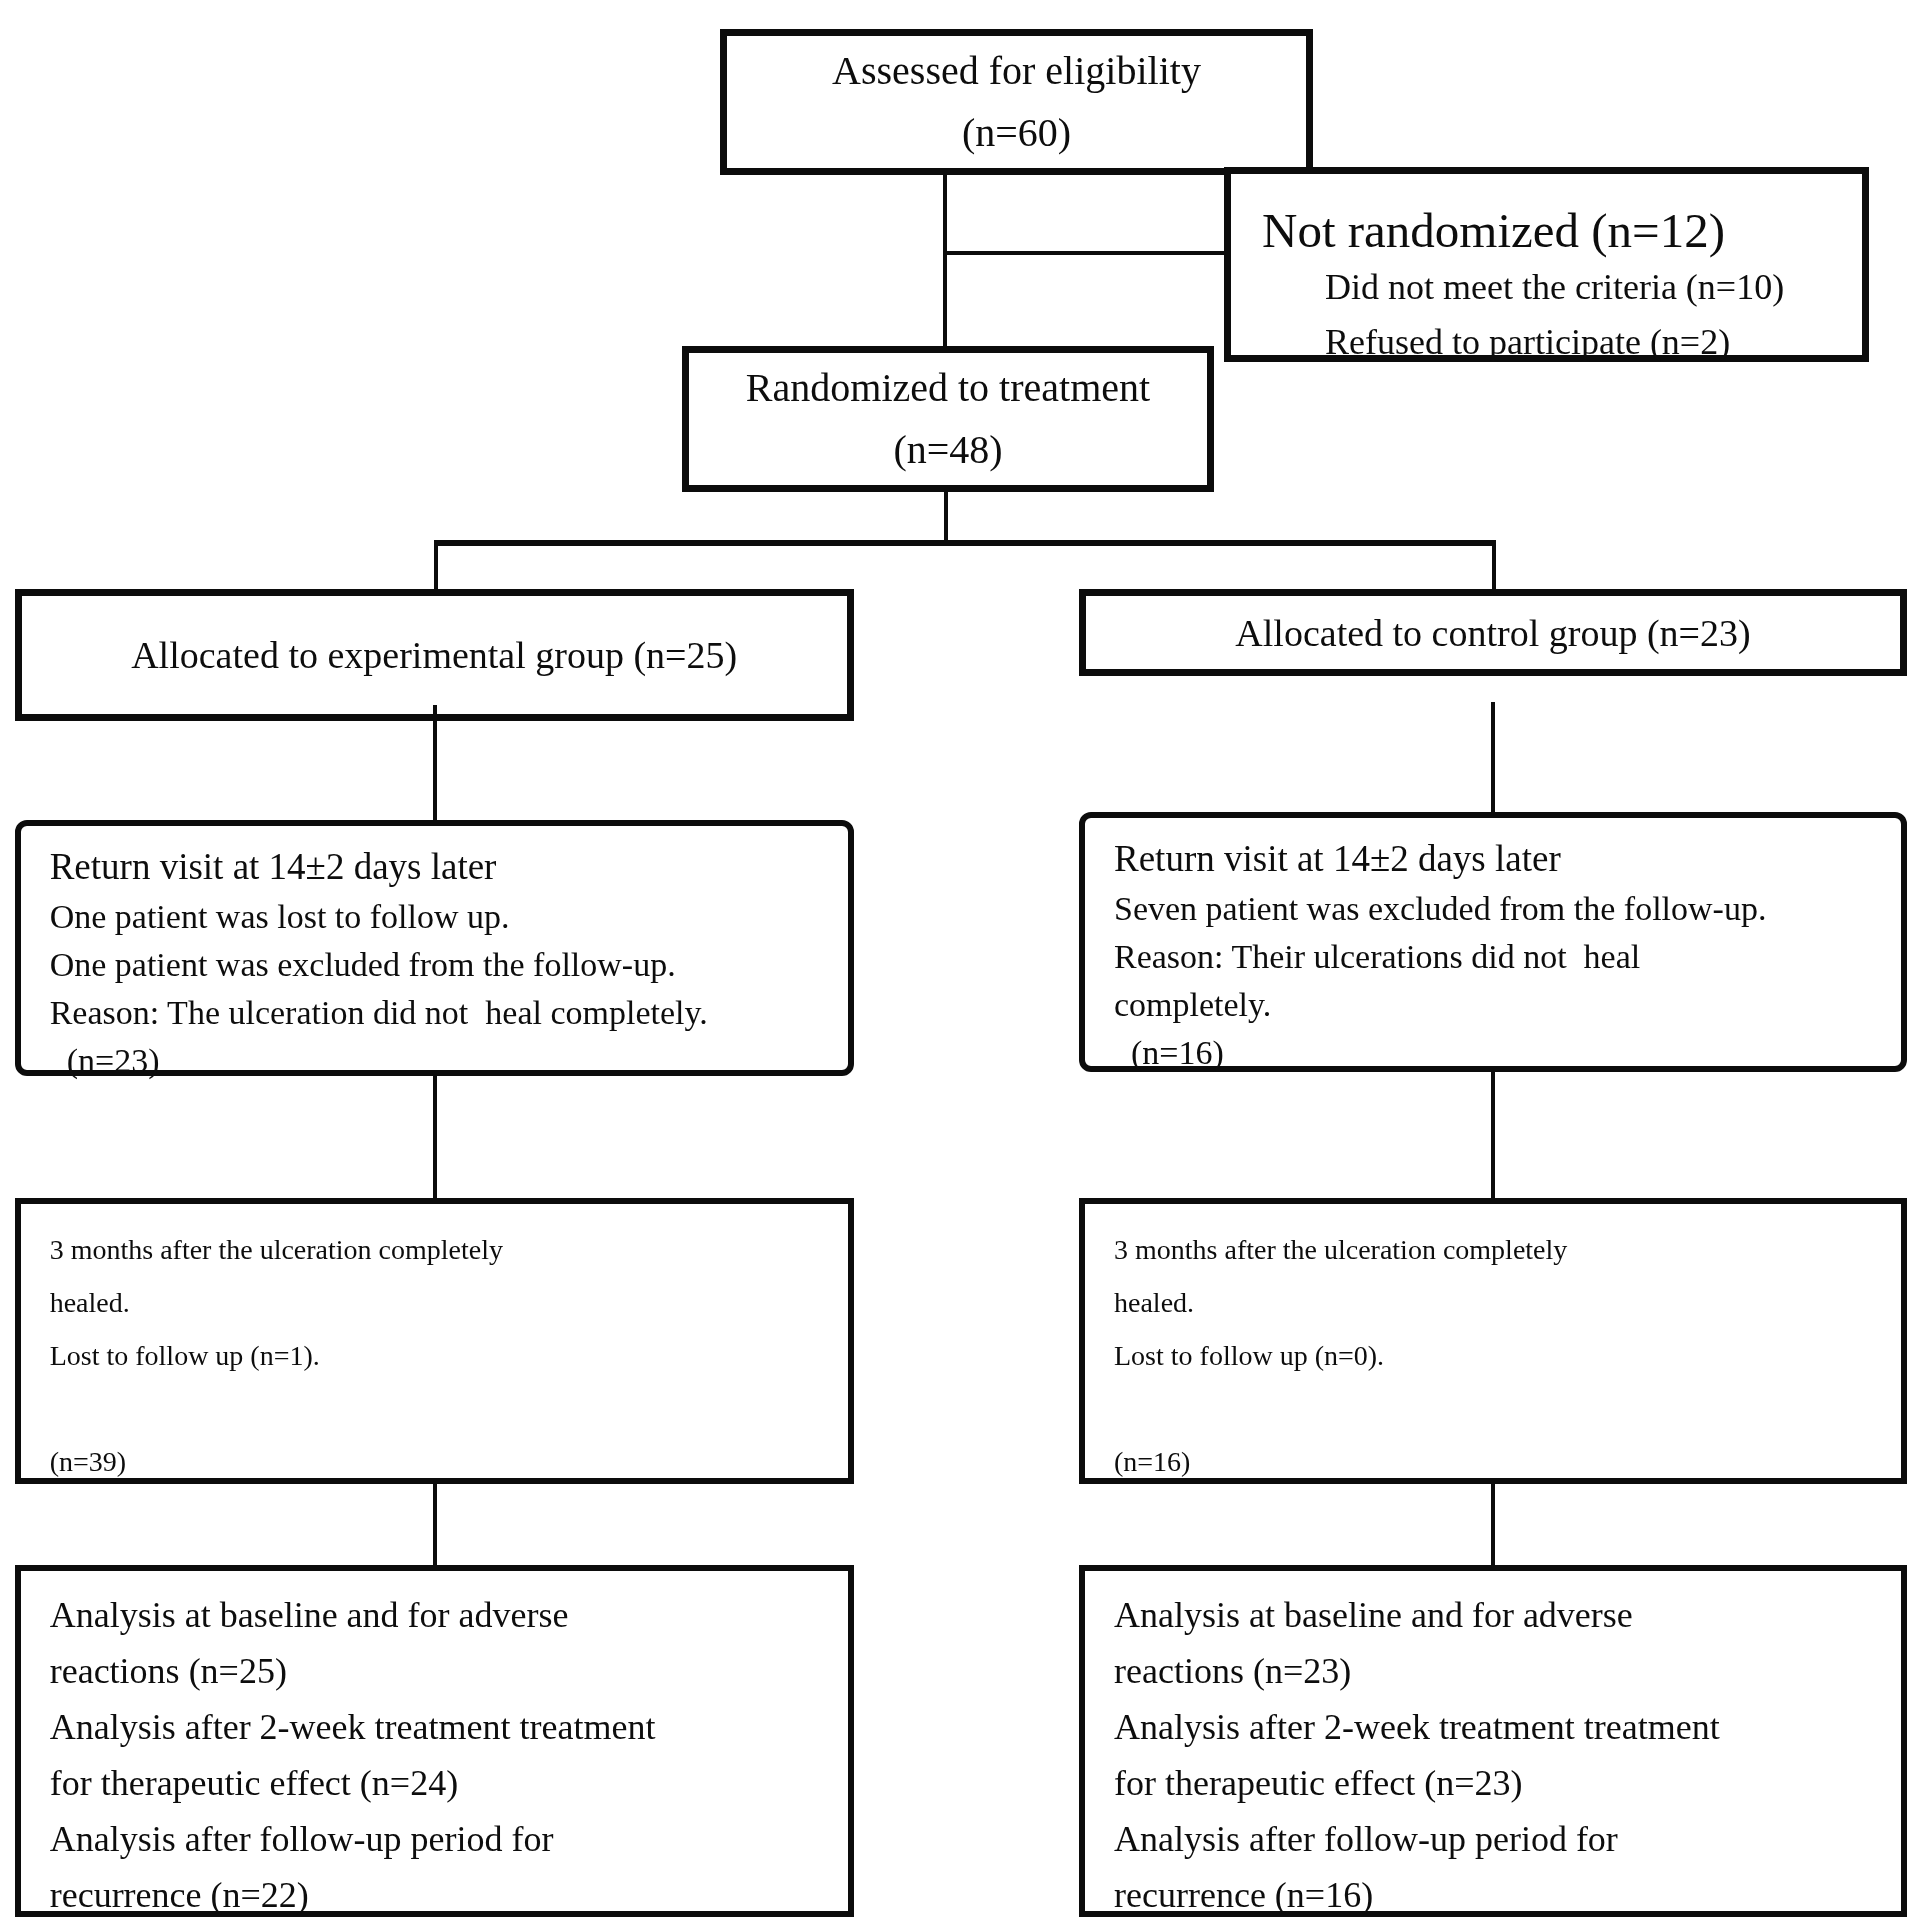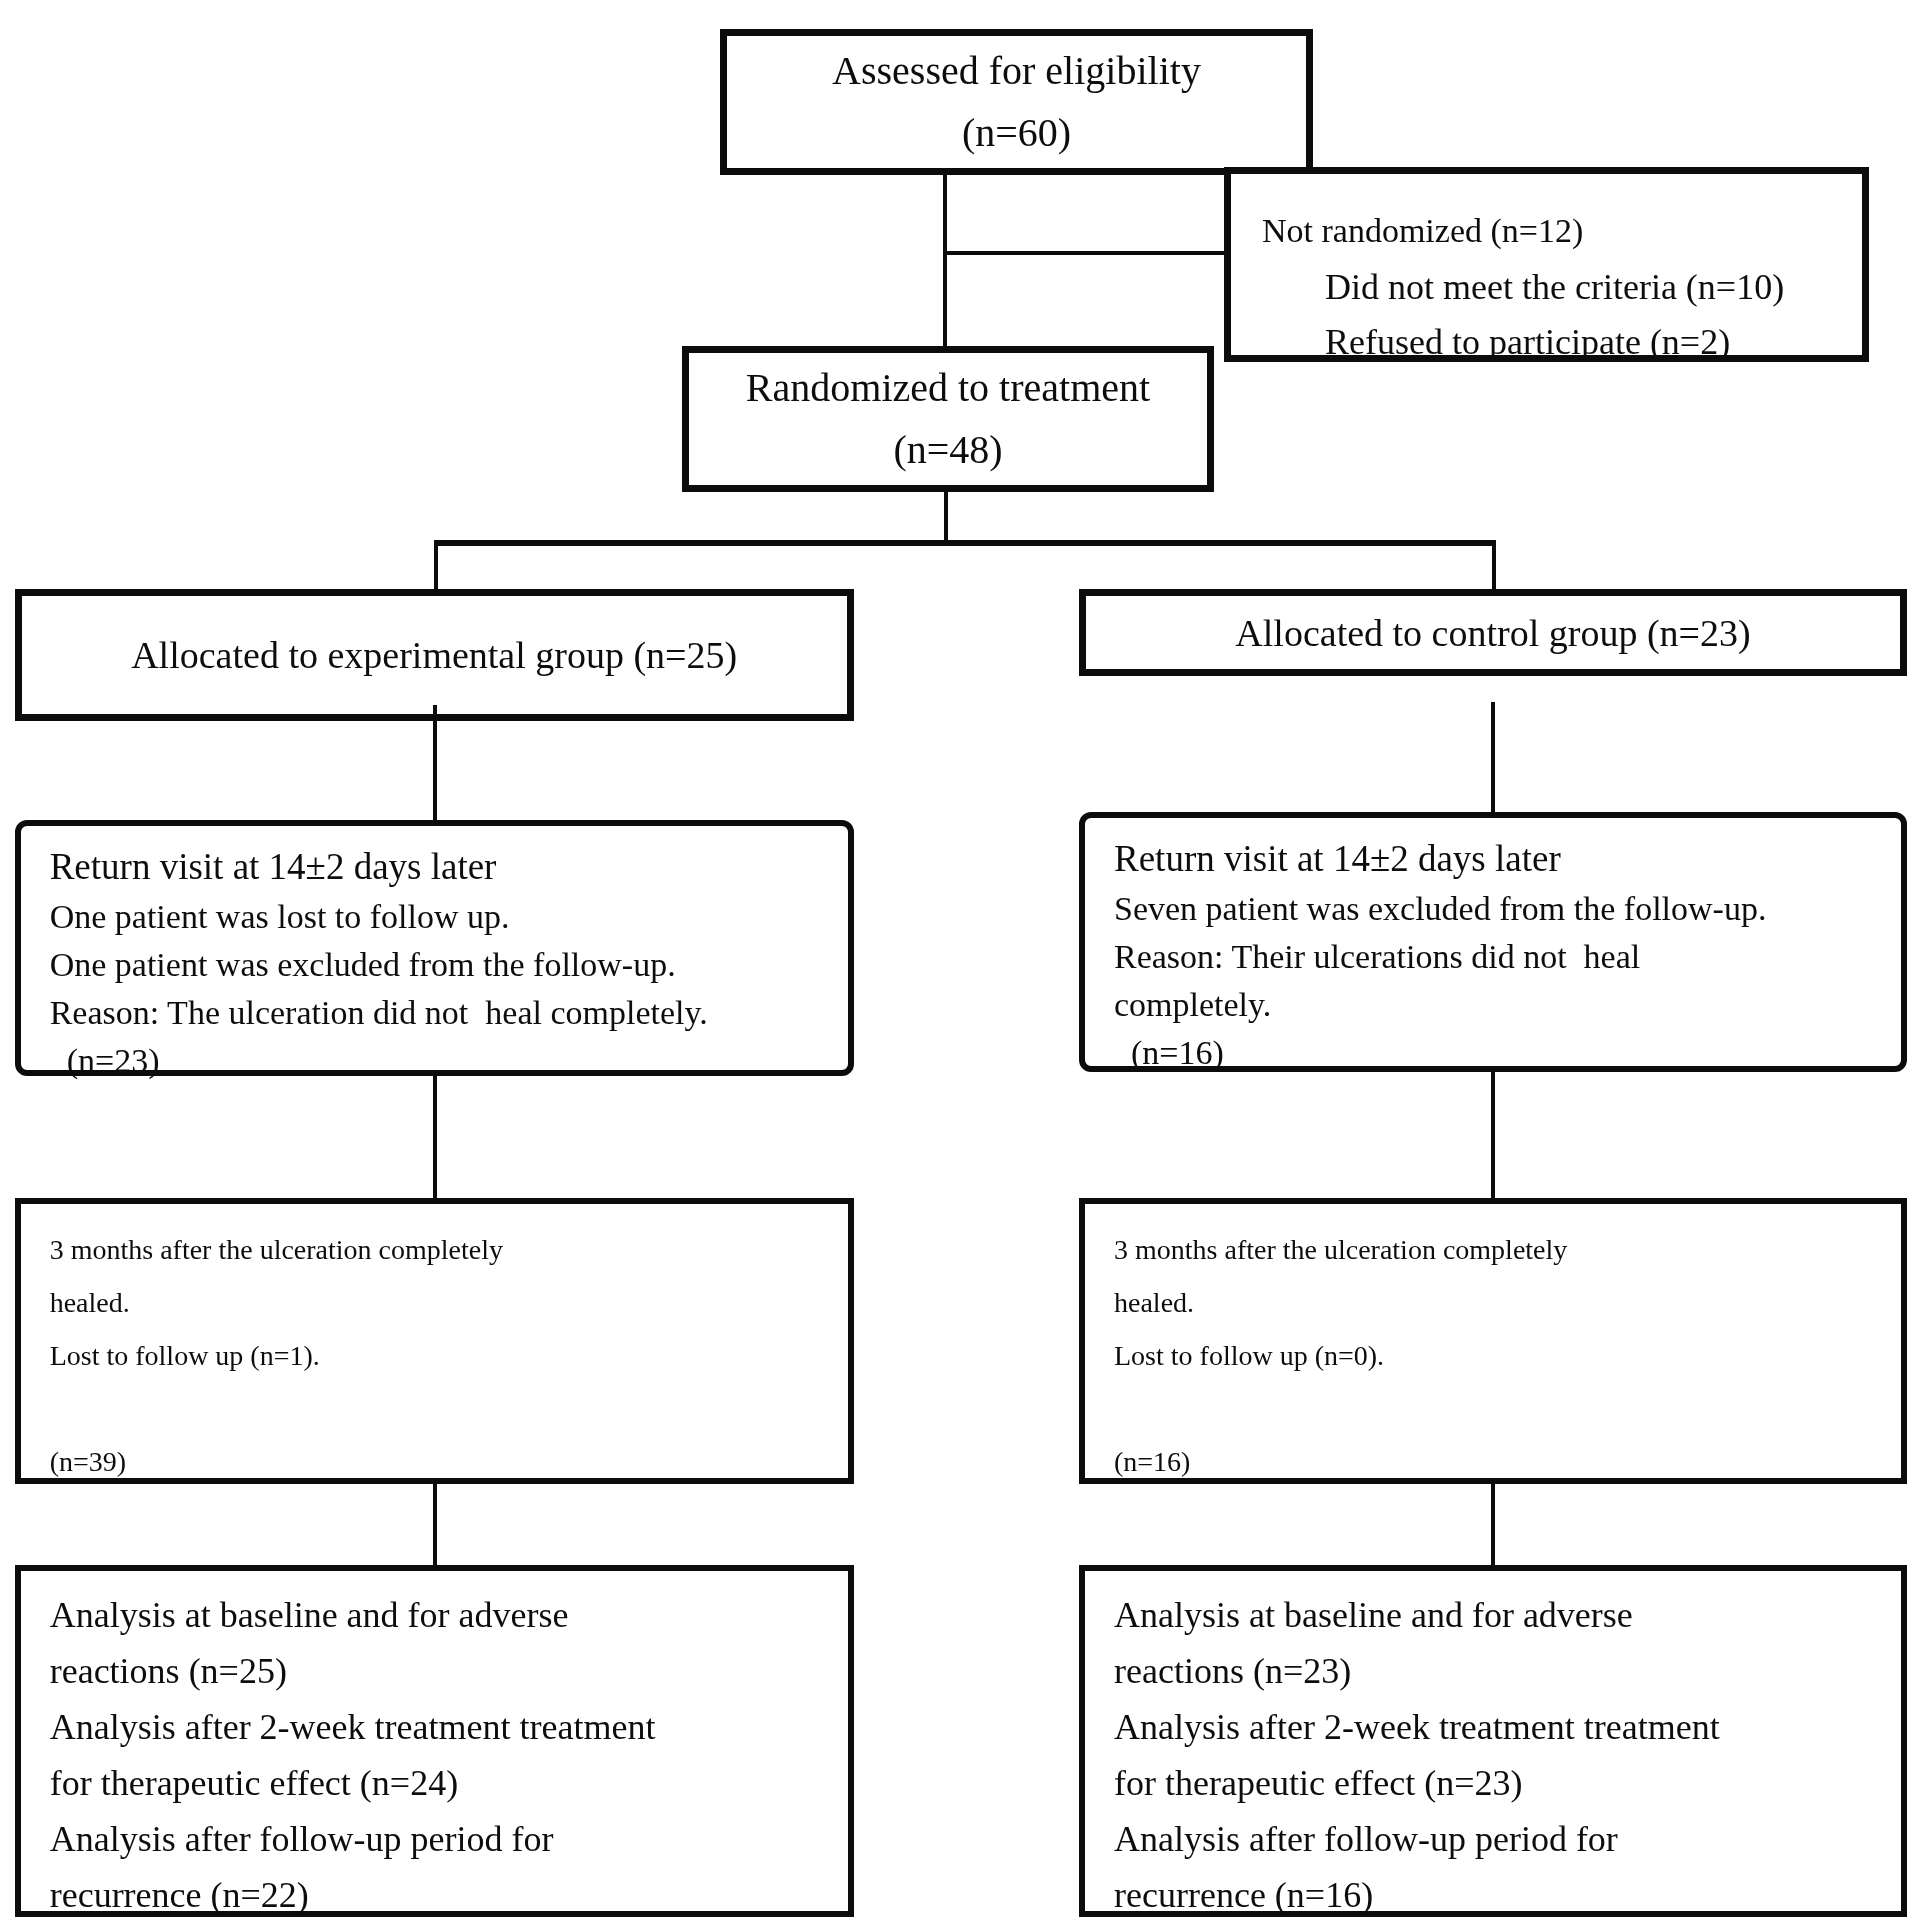--- a/index.html
+++ b/index.html
@@ -29,21 +29,21 @@
   .line { white-space: pre-wrap; }
 
   
   .big-title .line { font-size: 40px; line-height: 62px; }
 
   
   .alloc-label { font-size: 38px; }
 
   
   .nr-box { padding: 27px 15.7px 0 31px; }
-  .nr-title { font-size: 34px; line-height: 59px; white-space: pre-wrap; }
+  .nr-title { font-size: 49px; line-height: 59px; white-space: pre-wrap; }
   .nr-items .line { font-size: 36px; line-height: 55px; padding-left: 63px; }
 
   
   .ret-box { padding: 13.6px 15.7px 0 29px; border-radius: 12px; }
   .ret-title { font-size: 37px; line-height: 53px; white-space: pre-wrap; }
   .ret-lines .line { font-size: 34px; line-height: 48px; }
 
   
   .m3-box { padding: 19px 15.7px 0 29px; }
   .m3-lines .line { font-size: 28px; line-height: 53px; }

